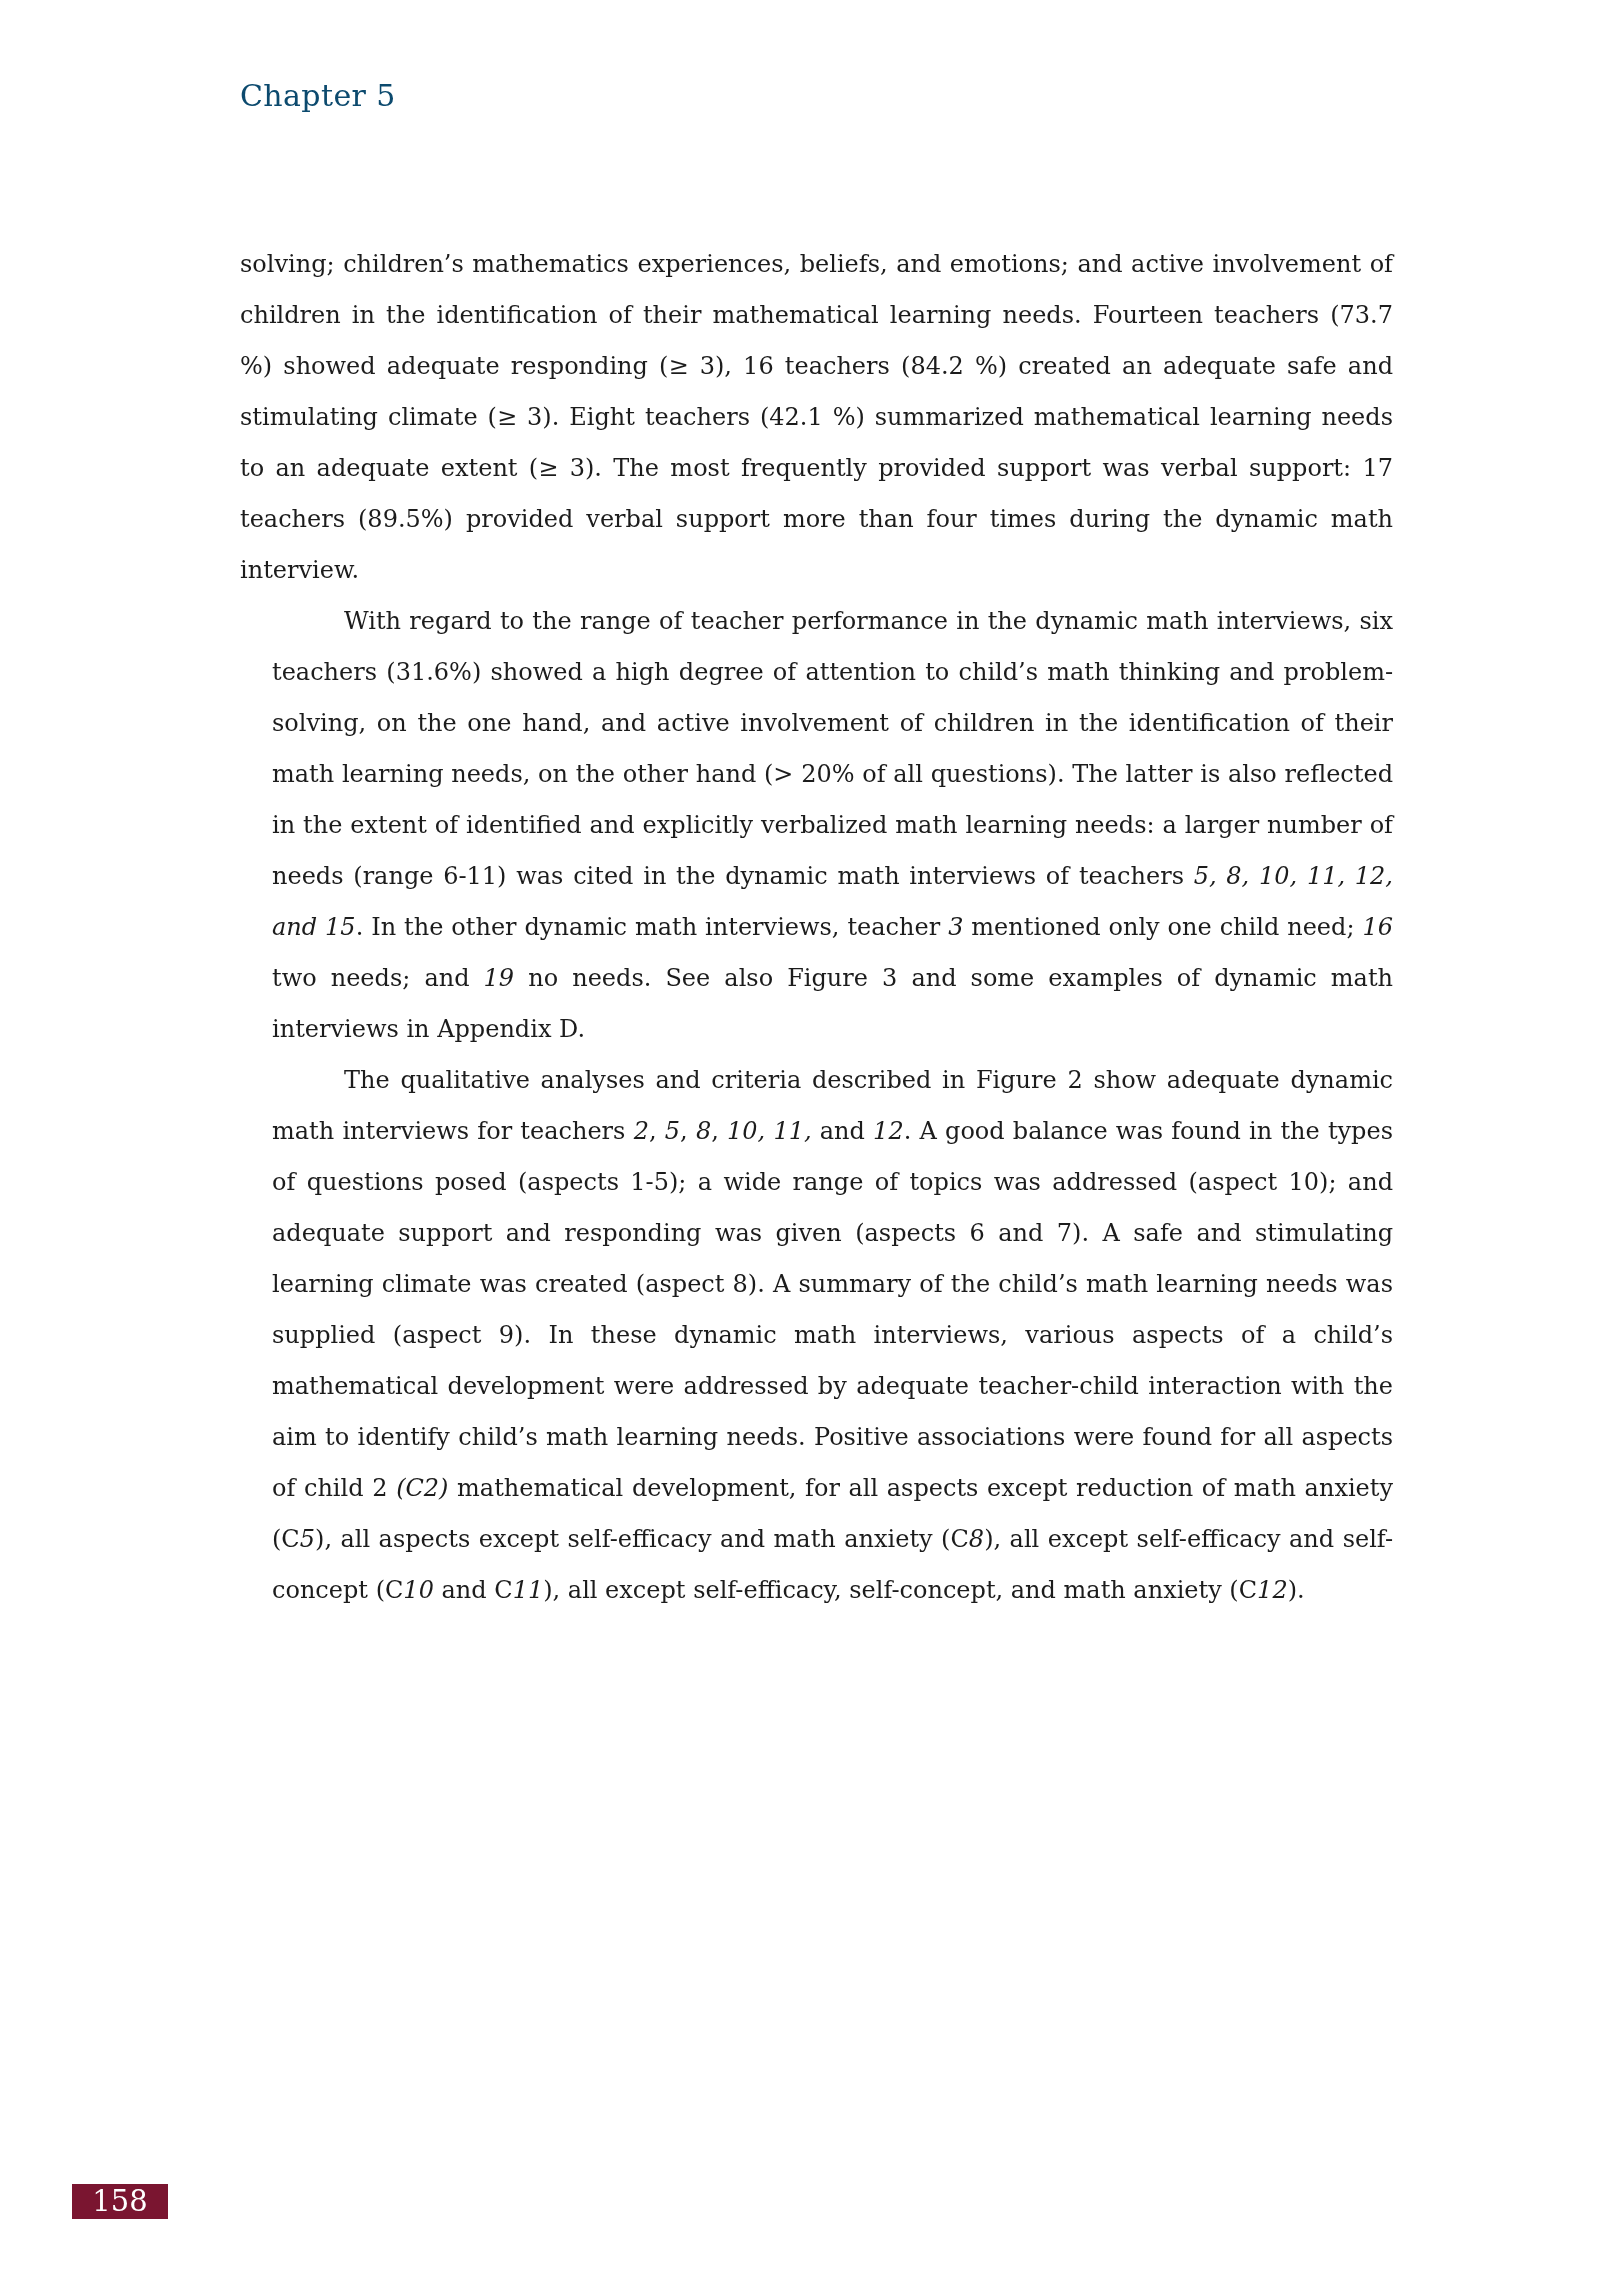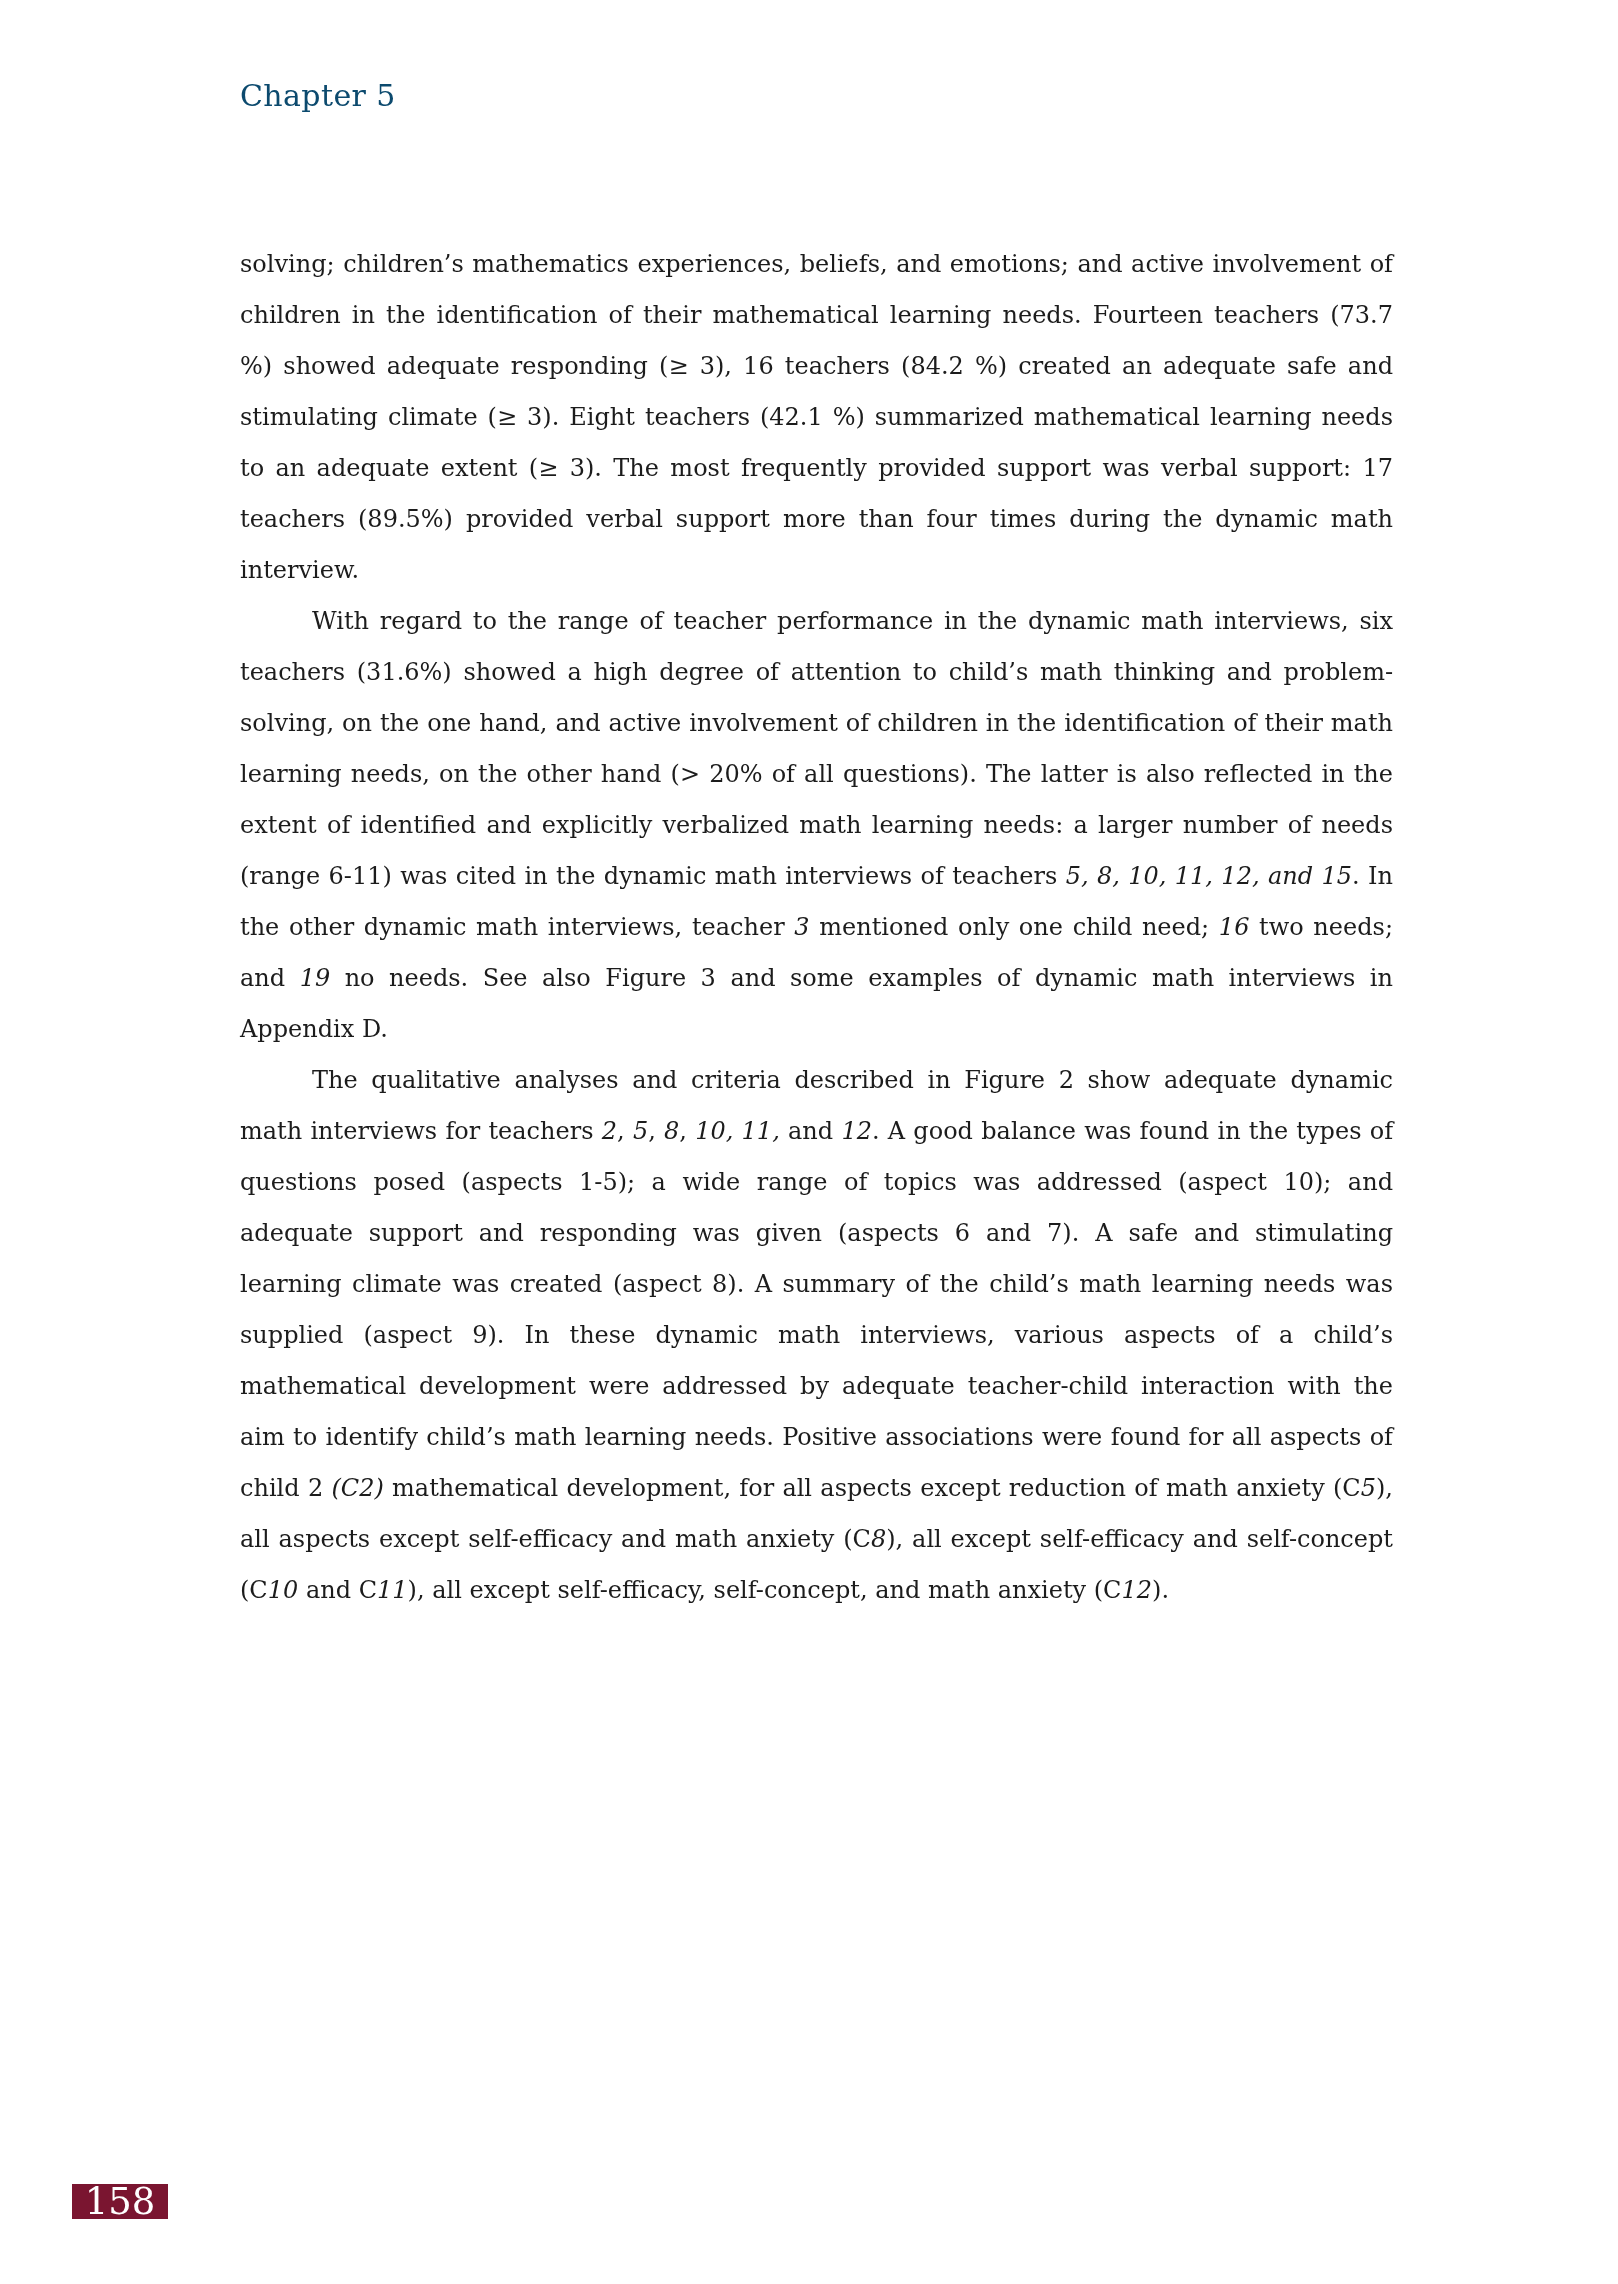--- a/index.html
+++ b/index.html
@@ -3,24 +3,24 @@
 <meta charset="utf-8">
 <style>
   html, body { margin: 0; padding: 0; background: #ffffff; }
   body { width: 1619px; height: 2284px; position: relative; overflow: hidden;
          font-family: "DejaVu Serif", "Liberation Serif", serif; color: #1c1c1c; }
   .running-head { position: absolute; left: 240px; top: 78px; font-size: 30px;
                   color: #0c4a6e; letter-spacing: 0.4px; }
   .body-text { position: absolute; left: 240px; top: 239px; width: 1153px;
                font-size: 24px; line-height: 51px; text-align: justify; }
   .body-text p { margin: 0; text-align: justify; }
-  .body-text p.indent { text-indent: 72px; }
+  .body-text p.indent { text-indent: 72px; margin-left: 32px; }
   .body-text p.last-open { text-align-last: justify; }
   .page-number { position: absolute; left: 72px; top: 2184px; width: 96px; height: 35px;
-                 background: #7a1530; color: #ffffff; font-size: 37px; line-height: 35px;
+                 background: #7a1530; color: #ffffff; font-size: 29px; line-height: 35px;
                  text-align: center; }
   i { font-style: italic; }
 </style>
 </head>
 <body>
 
 <div class="running-head">Chapter 5</div>
 
 <div class="body-text">
   <p>solving; children’s mathematics experiences, beliefs, and emotions; and active involvement of children in the identification of their mathematical learning needs. Fourteen teachers (73.7 %) showed adequate responding (≥ 3), 16 teachers (84.2 %) created an adequate safe and stimulating climate (≥ 3). Eight teachers (42.1 %) summarized mathematical learning needs to an adequate extent (≥ 3). The most frequently provided support was verbal support: 17 teachers (89.5%) provided verbal support more than four times during the dynamic math interview.</p>

